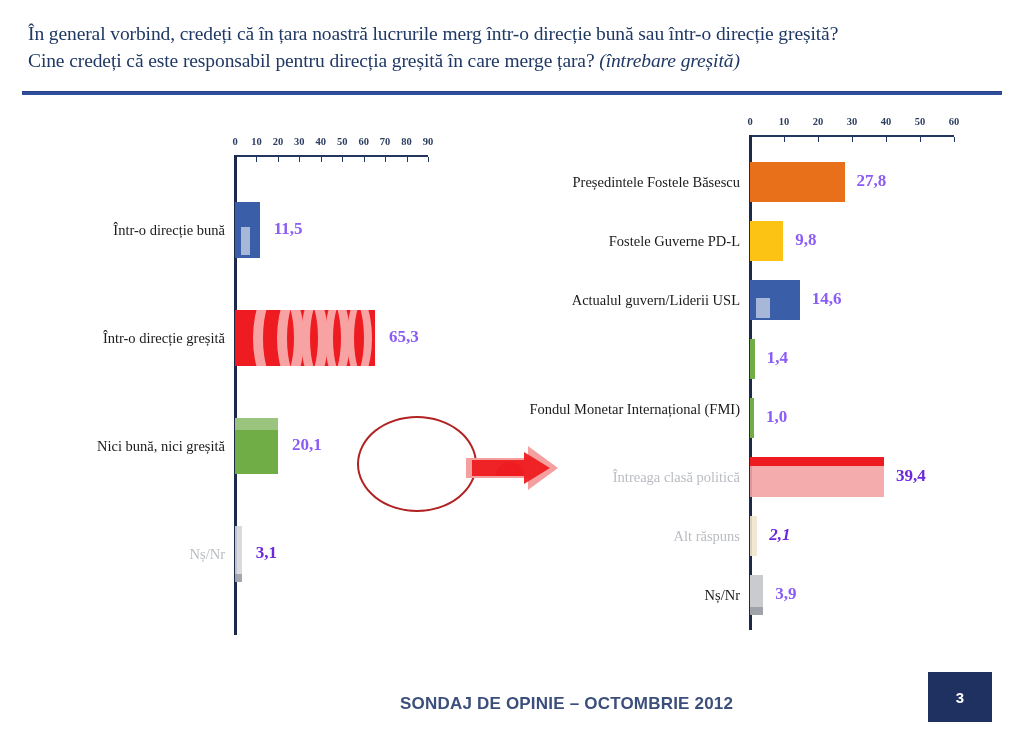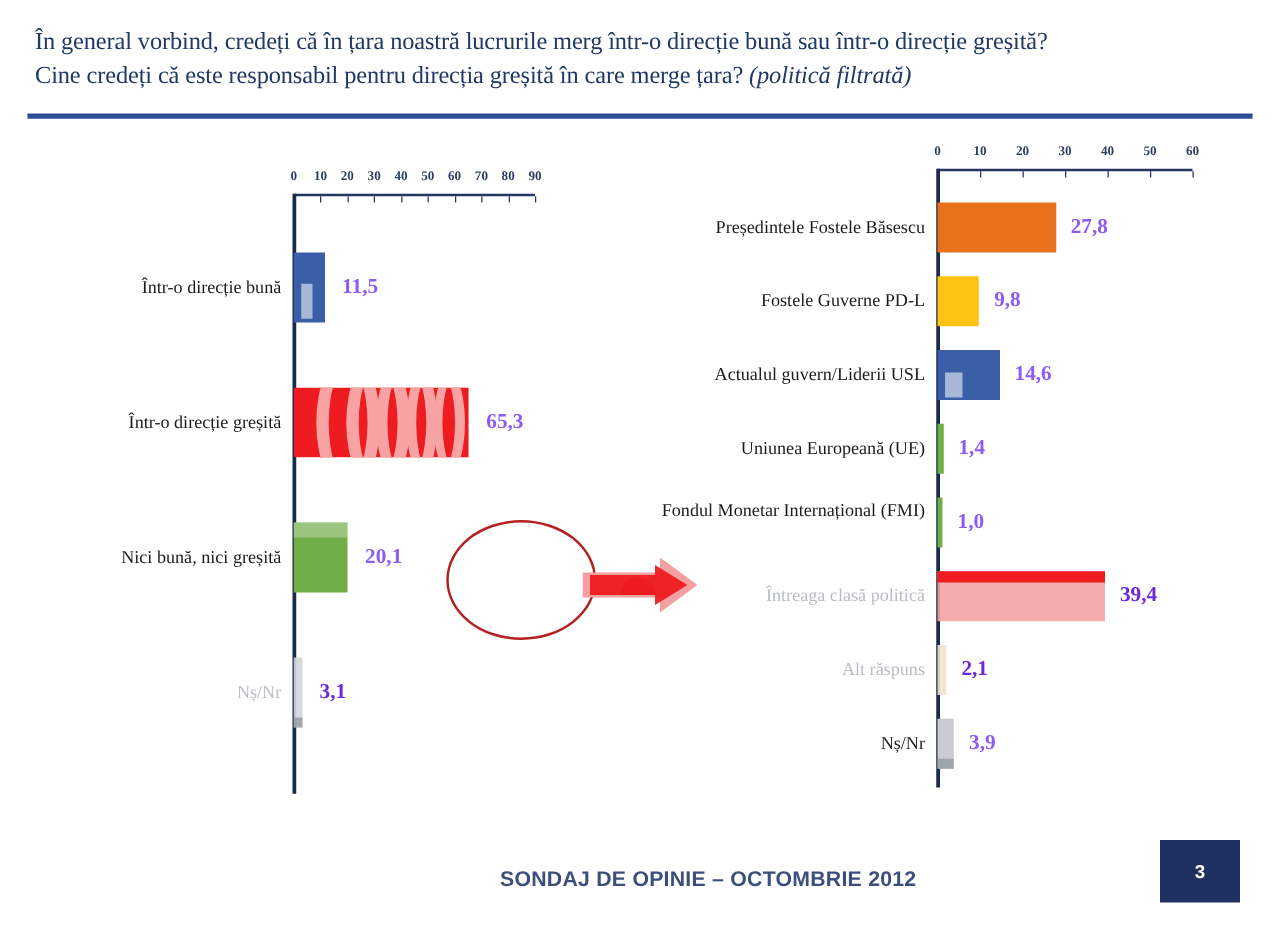--- a/index.html
+++ b/index.html
@@ -121,21 +121,21 @@
     font-size:15px;font-weight:bold;color:#ffffff;
   }
 </style>
 </head>
 <body>
 
 <div class="slide">
 
   <div class="title-block">
     <div class="title-line">În general vorbind, credeți că în țara noastră lucrurile merg într-o direcție bună sau într-o direcție greșită?</div>
-    <div class="title-line"><span>Cine credeți că este responsabil pentru direcția greșită în care merge țara? </span><span class="ital">(politică filtrată)</span></div>
+    <div class="title-line"><span>Cine credeți că este responsabil pentru direcția greșită în care merge țara? </span><span class="ital">(întrebare greșită)</span></div>
   </div>
   <div class="rule"></div>
 
   <div class="chart" id="left-chart" style="left:0px;top:130px;width:500px;height:510px;">
 
     <div class="axis-ticklabels" id="left-ticklabels" style="left:0;top:6px;">
         <span style="left: 235px;">0</span>
         <span style="left: 256.444px;">10</span>
         <span style="left: 277.889px;">20</span>
         <span style="left: 299.333px;">30</span>
@@ -236,39 +236,38 @@
           <div class="bar" style="left: 250px; width: 33.32px; height: 40px; background: rgb(252, 195, 21);"></div>
           <div class="val" style="left: 295.32px; top: 9px;">9,8</div>
         </div>
         <div class="row" style="top: 170px; height: 40px;">
           <div class="cat-label" style="right: 283px; width: 236px; top: 11px;">Actualul guvern/Liderii USL</div>
           <div class="bar" style="left: 250px; width: 49.64px; height: 40px; background: rgb(58, 95, 168);"></div>
           <div style="position: absolute; top: 18px; left: 256px; width: 14px; height: 20px; background: rgba(255, 255, 255, 0.55);"></div>
           <div class="val" style="left: 311.64px; top: 9px;">14,6</div>
         </div>
         <div class="row" style="top: 229px; height: 40px;">
-          <div class="cat-label" style="right: 283px; width: 236px; top: 11px;">Uniunea Europeană (UE)</div>
           <div class="bar" style="left: 250px; width: 4.76px; height: 40px; background: rgb(112, 173, 71);"></div>
           <div class="val" style="left: 266.76px; top: 9px;">1,4</div>
         </div>
         <div class="row" style="top: 288px; height: 40px;">
           <div class="cat-label" style="right: 283px; width: 236px; top: 2px;">Fondul Monetar Internațional (FMI)</div>
           <div class="bar" style="left: 250px; width: 4px; height: 40px; background: rgb(112, 173, 71);"></div>
           <div class="val" style="left: 266px; top: 9px;">1,0</div>
         </div>
         <div class="row faded" style="top: 347px; height: 40px;">
           <div class="cat-label" style="right: 283px; width: 236px; top: 11px;">Întreaga clasă politică</div>
           <div class="bar" style="left: 250px; width: 133.96px; height: 40px; background: rgb(244, 163, 163); opacity: 0.9;"></div>
           <div style="position: absolute; top: 0px; left: 250px; width: 133.96px; height: 9px; background: rgb(238, 28, 32);"></div>
           <div class="val" style="left: 395.96px; top: 9px;">39,4</div>
         </div>
         <div class="row faded" style="top: 406px; height: 40px;">
           <div class="cat-label" style="right: 283px; width: 236px; top: 11px;">Alt răspuns</div>
           <div class="bar" style="left: 250px; width: 7.14px; height: 40px; background: rgb(239, 228, 206); opacity: 0.9;"></div>
-          <div class="val" style="left: 269.14px; top: 9px;">2,1</div>
+          <div class="val" style="left: 269.14px; top: 9px; font-style: italic;">2,1</div>
         </div>
         <div class="row" style="top: 465px; height: 40px;">
           <div class="cat-label" style="right: 283px; width: 236px; top: 11px;">Nș/Nr</div>
           <div class="bar" style="left: 250px; width: 13.26px; height: 40px; background: rgb(201, 203, 207);"></div>
           <div style="position: absolute; bottom: 0px; left: 250px; width: 13.26px; height: 8px; background: rgb(143, 146, 154); opacity: 0.7;"></div>
           <div class="val" style="left: 275.26px; top: 9px;">3,9</div>
         </div>
       </div>
   </div>
 

